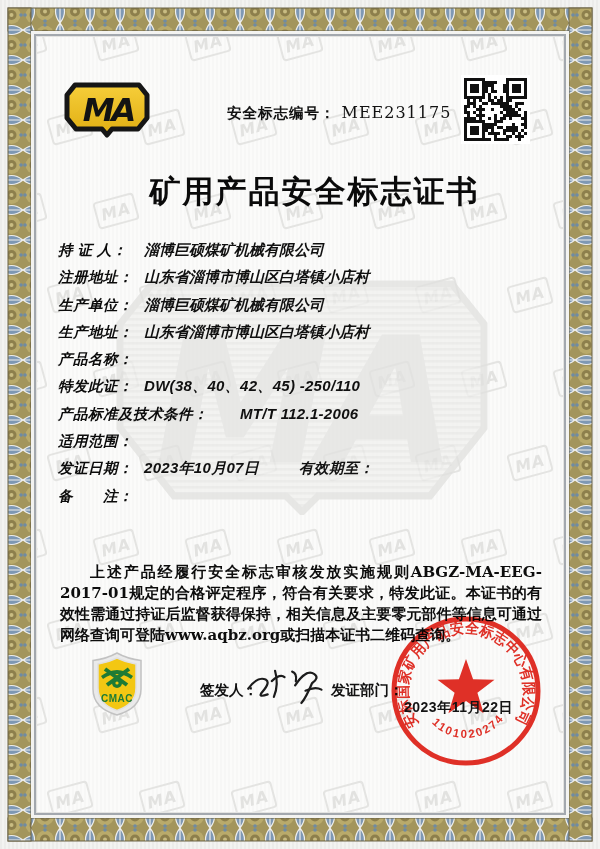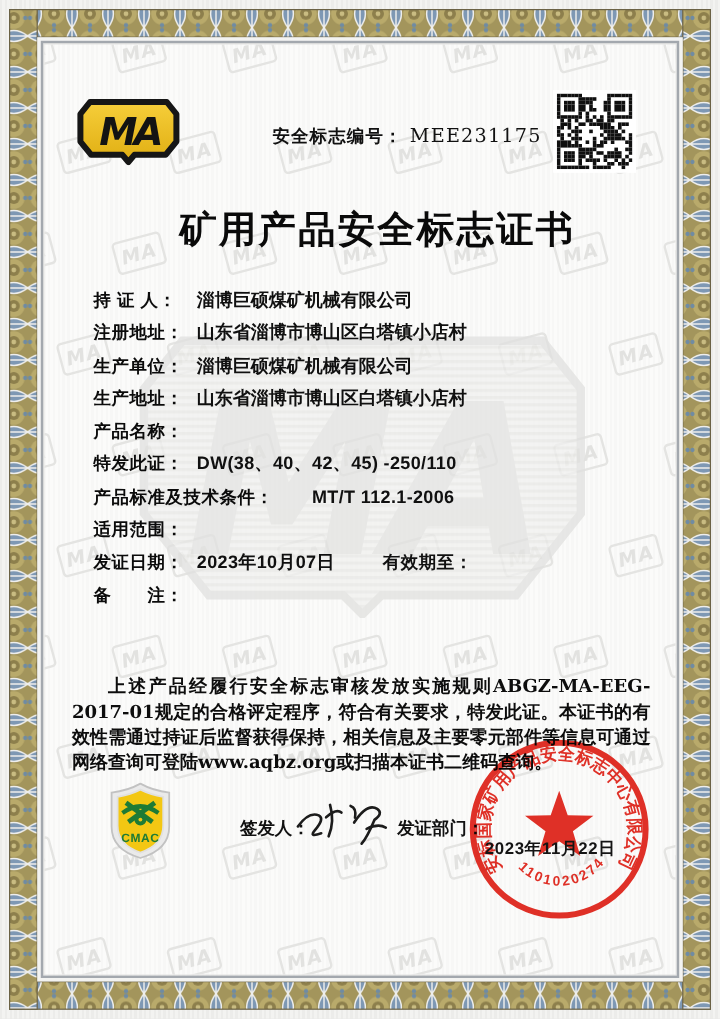--- a/index.html
+++ b/index.html
@@ -18,21 +18,21 @@
   .content{position:absolute;inset:0;z-index:4;}
 
   .ma-logo{position:absolute;left:64px;top:82px;}
   .cert-no{position:absolute;left:227px;top:103px;white-space:nowrap;}
   .cert-no .cl{font-weight:700;font-size:14.5px;letter-spacing:1px;}
   .cert-no .cv{font-family:"DejaVu Serif","Liberation Serif",serif;font-size:16px;letter-spacing:1px;margin-left:6px;margin-top:23px;}
   .qr-box{position:absolute;left:461px;top:75px;width:69px;height:69px;background:#fff;padding:3px;box-sizing:border-box;}
   .title{position:absolute;left:0;right:0;top:171px;text-align:center;font-size:31px;font-weight:900;
         letter-spacing:2px;color:#0a0a0a;font-family:"DejaVu Serif","Liberation Serif",serif;padding-left:29px;}
 
-  .fields{position:absolute;left:78px;top:241px;width:478px;}
+  .fields{position:absolute;left:58px;top:241px;width:478px;font-style:italic;}
   .frow{display:flex;align-items:baseline;height:27.3px;white-space:nowrap;}
   .lbl{font-weight:700;font-size:14.5px;color:#0b0b0b;width:86px;flex:none;letter-spacing:0.5px;}
   .frow.wide .lbl{width:auto;margin-right:32px;}
   .val{font-size:15px;color:#101010;}
   .kai{font-family:"DejaVu Serif","Liberation Serif",serif;font-weight:600;}
   .num{font-family:"Liberation Sans","DejaVu Sans",sans-serif;font-weight:700;letter-spacing:0.3px;}
   .v1{width:155px;flex:none;}
   .lbl2{font-weight:700;font-size:14.5px;width:86px;flex:none;letter-spacing:0.5px;}
 
   .statement{position:absolute;left:60px;top:562px;width:482px;font-size:15px;line-height:21px;

